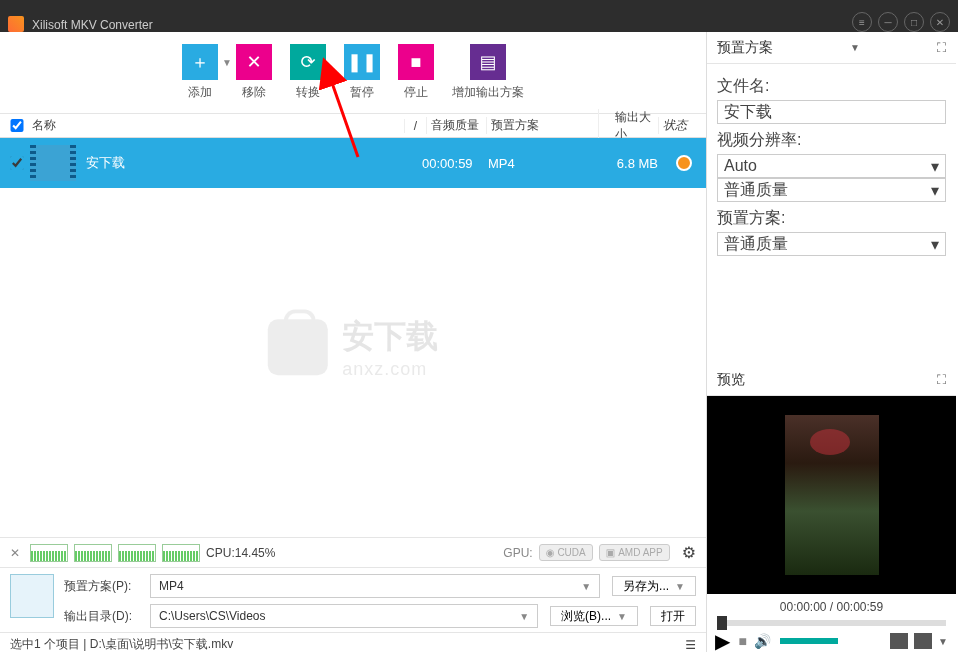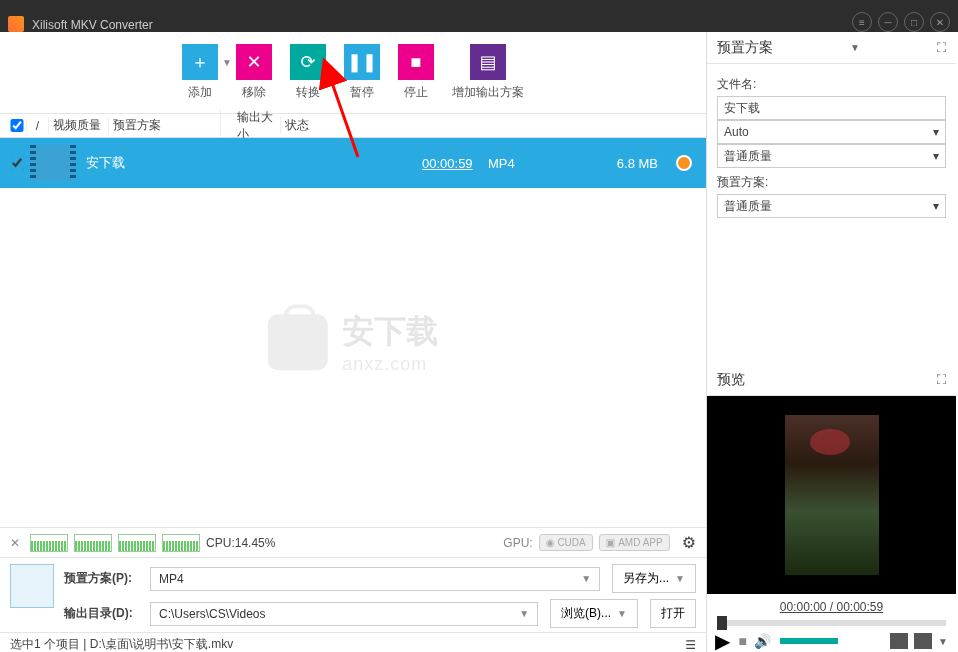--- a/index.html
+++ b/index.html
@@ -26,30 +26,30 @@
 .tool-icon.profile { background: #662d91; }
 .tool-label { font-size: 12px; color: #555; }
 
 .list-header { height: 24px; display: flex; align-items: center; font-size: 12px; color: #444; border-bottom: 1px solid #ddd; padding-left: 8px; }
 .list-header .chk { width: 18px; }
 .col-name { flex: 1; padding-left: 6px; }
 .col-idx { width: 22px; text-align: center; border-left: 1px solid #eee; }
 .col-dur { width: 60px; text-align: left; padding-left: 4px; border-left: 1px solid #eee; }
 .col-prof { width: 112px; padding-left: 4px; border-left: 1px solid #eee; }
 .col-size { width: 60px; text-align: left; padding-left: 16px; border-left: 1px solid #eee; }
-.col-stat { width: 48px; padding-left: 4px; border-left: 1px solid #eee; }
+.col-stat { width: 48px; padding-left: 4px; border-left: 1px solid #eee; font-style: italic; }
 
 .list-body { flex: 1; position: relative; background: #fff; }
 .row { height: 50px; background: #29abe2; color: #fff; display: flex; align-items: center; padding-left: 8px; font-size: 13px; }
 .row .chk { width: 18px; height: 14px; accent-color: #29abe2; }
 .row .thumb { width: 46px; height: 36px; background: #0e5a8a; display: flex; margin-left: 4px; }
 .row .thumb .strip { width: 6px; background: repeating-linear-gradient(#0e5a8a 0 3px,#3ba3d4 3px 6px); }
 .row .thumb .body { flex: 1; background: #3ba3d4; }
 .row .fname { flex: 1; padding-left: 10px; }
-.row .dur { width: 66px; text-decoration: underline; }
+.row .dur { width: 66px; }
 .row .prof { width: 112px; }
 .row .size { width: 62px; text-align: right; padding-right: 4px;}
 .row .stat { width: 44px; display:flex; align-items:center; justify-content:center; }
 .clock-icon { width: 16px; height: 16px; border: 2px solid #fff; border-radius: 50%; background: #f7931e; position: relative; }
 
 .watermark { position: absolute; top: 50%; left: 50%; transform: translate(-50%,-35%); opacity: 0.25; color: #888; text-align: left; }
 .watermark .bag { width: 60px; height: 56px; background: #bbb; border-radius: 10px; display: inline-block; vertical-align: middle; position: relative; }
 .watermark .bag::before { content:""; position:absolute; top:-10px; left:16px; width:24px; height:14px; border:4px solid #bbb; border-bottom:none; border-radius:12px 12px 0 0; }
 .watermark .txt { display: inline-block; vertical-align: middle; margin-left: 10px; }
 .watermark .big { font-size: 32px; font-weight: bold; color: #999; }
@@ -60,39 +60,39 @@
 .spark { width: 38px; height: 18px; border: 1px solid #9c9; position: relative; overflow: hidden; }
 .spark::after { content:""; position:absolute; bottom:0; left:0; right:0; height:60%; background: repeating-linear-gradient(90deg,#6c6 0 2px, transparent 2px 3px); }
 .perf-bar .gpu-label { margin-left: auto; color: #888; }
 .gpu-badge { border:1px solid #ccc; background:#eee; color:#aaa; font-size:10px; padding:2px 6px; border-radius:3px; display:flex; align-items:center; gap:3px; }
 .gear { font-size: 16px; cursor:pointer; margin-left: 6px; }
 
 .bottom-panel { border-top: 1px solid #e5e5e5; padding: 6px 10px 4px; display: flex; gap: 10px; font-size: 12px; }
 .bottom-panel .file-icon { width: 44px; height: 44px; border:1px solid #9cd; background: #e6f3fa; position: relative; }
 .bottom-panel .rows { flex: 1; display: flex; flex-direction: column; gap: 6px; }
 .bp-row { display: flex; align-items: center; gap: 8px; }
-.bp-row label { width: 78px; color: #444; font-weight: bold; }
+.bp-row label { width: 78px; color: #444; }
 .bp-row .val-box { flex: 1; border: 1px solid #ccc; height: 24px; display: flex; align-items: center; padding: 0 8px; color: #333; background: #fff; }
-.bp-row .btn { border: 1px solid #ccc; height: 29px; padding: 8px 10px; display: flex; align-items: center; background: #fff; cursor: pointer; margin-left: 4px; }
+.bp-row .btn { border: 1px solid #ccc; height: 20px; padding: 8px 10px; display: flex; align-items: center; background: #fff; cursor: pointer; margin-left: 4px; }
 .dd-arrow { margin-left: auto; color: #888; font-size: 10px; }
 
 .status-bar { height: 24px; border-top: 1px solid #e5e5e5; display: flex; align-items: center; font-size: 12px; color: #444; padding: 0 10px; justify-content: space-between;}
 
 
 .section-header { height: 32px; display: flex; align-items: center; padding: 0 10px; font-size: 14px; color: #333; justify-content: space-between; border-bottom: 1px solid #e5e5e5; }
 .section-header .expand { cursor: pointer; font-size: 13px; color: #666; }
-.form-area { padding: 6px 10px; font-size: 12px; color: #444; }
+.form-area { padding: 6px 10px; font-size: 16px; color: #444; }
 .form-area .fld-label { margin-top: 6px; margin-bottom: 3px; }
 .form-area .fld-input { width: 100%; border: 1px solid #ccc; height: 24px; padding: 0 6px; display: flex; align-items: center; background: #fff; justify-content: space-between; }
 
 .preview-area { flex: 1; display: flex; flex-direction: column; }
 .preview-canvas { background: #000; flex: 1; display: flex; align-items: center; justify-content: center; position: relative; margin: 0; }
 .preview-img { width: 94px; height: 160px; background: linear-gradient(180deg,#4a3028 0%, #2a1a10 30%, #3a5030 60%, #1a2a10 100%); position: relative; }
 .preview-img::before { content:""; position:absolute; top:14px; left:25px; width:40px; height:26px; background: rgba(200,50,60,0.5); border-radius: 50%; }
-.preview-time { text-align: center; font-size: 12px; color: #444; padding: 6px 0; text-decoration: underline; }
+.preview-time { text-align: center; font-size: 12px; color: #444; padding: 6px 0; }
 .slider-track { height: 6px; background: #ddd; margin: 0 10px; position: relative; }
 .slider-track .thumb { position: absolute; left: 0; top: -4px; width: 10px; height: 14px; background: #333; }
 .player-controls { height: 30px; display: flex; align-items: center; padding: 0 8px; gap: 8px; font-size: 14px; }
 .player-controls .play { font-size: 20px; cursor:pointer; }
 .player-controls .vol-track { width: 58px; height: 6px; background: #00a99d; }
 .player-controls .right-icons { margin-left: auto; display: flex; gap: 6px; }
 .ri { width: 18px; height: 16px; background: #555; cursor: pointer; }
 
 .arrow-annotation { position: absolute; left: 323px; top: 72px; pointer-events: none; }
 .arrow-annotation svg { overflow: visible; }
@@ -137,22 +137,23 @@
         <span class="tool-label">停止</span>
       </div>
       <div class="tool-btn">
         <div class="tool-icon profile">▤</div>
         <span class="tool-label">增加输出方案</span>
       </div>
     </div>
 
     <div class="list-header">
       <input type="checkbox" checked="" class="chk" style="">
+      <div class="col-name">名称</div>
       <div class="col-idx">/</div>
-      <div class="col-dur">视频质量</div>
+      <div class="col-dur">音频质量</div>
       <div class="col-prof">预置方案</div>
       <div class="col-size">输出大小</div>
       <div class="col-stat">状态</div>
     </div>
 
     <div class="list-body">
       <div class="row">
         <input type="checkbox" checked="" class="chk" style="">
         <div class="thumb">
           <div class="strip"></div>
@@ -235,20 +236,21 @@
     <div class="section-header">
       <span>预置方案</span>
         <span style="font-size:10px;color:#666">▼</span>
       <span class="expand">⛶</span>
     </div>
     <div class="form-area">
       <div class="fld-label">文件名:</div>
       <div class="fld-input">
           <span>安下载</span>
         </div>
+      <div class="fld-label">视频分辨率:</div>
       <div class="fld-input">
           <span>Auto</span>
           <span>▾</span>
         </div>
       <div class="fld-input">
           <span>普通质量</span>
           <span>▾</span>
         </div>
       <div class="fld-label">预置方案:</div>
       <div class="fld-input">

